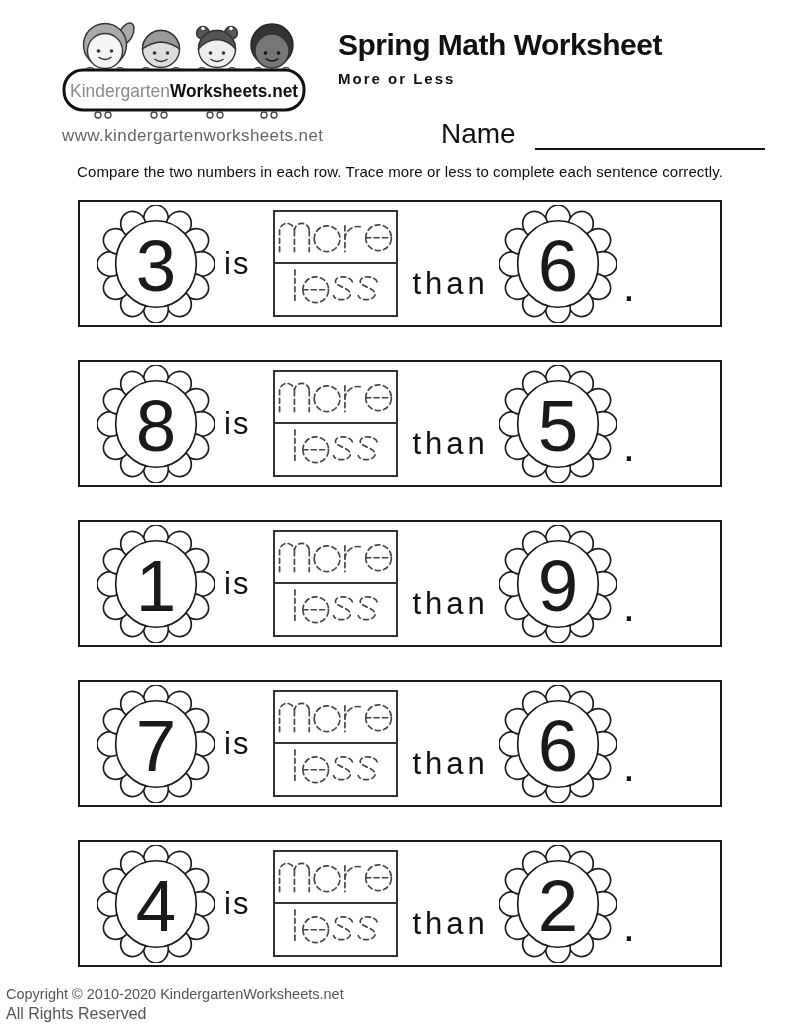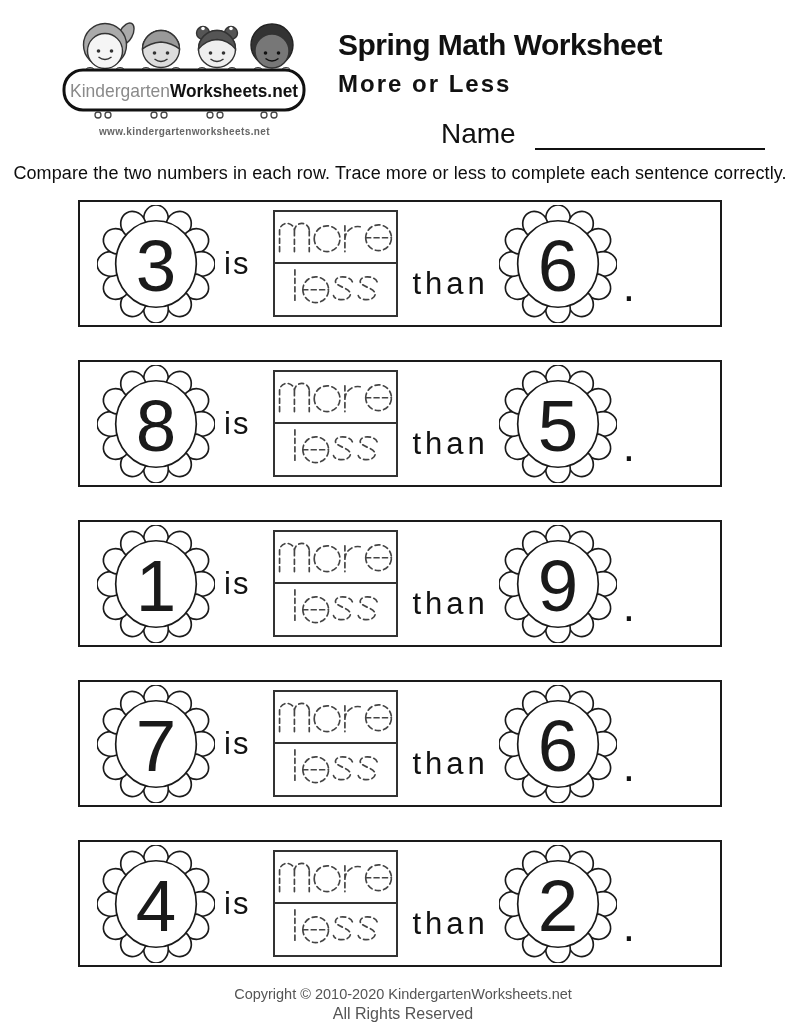--- a/index.html
+++ b/index.html
@@ -3,34 +3,34 @@
 <meta charset="utf-8">
 <style>
   * { margin:0; padding:0; box-sizing:border-box; }
   html,body { width:800px; height:1035px; background:#ffffff;
               font-family:"Liberation Sans", sans-serif; color:#111; }
   #page { position:relative; width:800px; height:1035px; background:#fff; overflow:hidden; }
 
   
   #logo-block { position:absolute; left:62px; top:12px; width:245px; }
   #logo-svg { display:block; width:245px; height:112px; }
-  #logo-url { width:245px; text-align:center; font-size:10px; color:#666;
-              letter-spacing:.4px; margin-top:2px;font-weight:bold; }
+  #logo-url { width:245px; text-align:center; font-size:17px; color:#666;
+              letter-spacing:.4px; margin-top:2px; }
 
   #title-block { position:absolute; left:338px; top:28px; }
   #page-title { font-size:30px; letter-spacing:-.5px; font-weight:700; color:#111; }
-  #page-subtitle { font-size:24px; font-weight:700; letter-spacing:2px; margin-top:8px; }
+  #page-subtitle { font-size:15px; font-weight:700; letter-spacing:2px; margin-top:8px; }
 
   #name-block { position:absolute; left:441px; top:118px; display:flex; align-items:flex-end;gap:17px; }
   #name-label { font-size:28px; }
   #name-line { display:inline-block; width:230px; border-bottom:2.5px solid #111;
                height:30px; margin-left:2px; }
 
   #instructions { position:absolute; left:0; right:0; top:163px; text-align:center;
-                  font-size:18px; letter-spacing:.1px; color:#0d0d0d; }
+                  font-size:15px; letter-spacing:.1px; color:#0d0d0d; }
 
   
   #rows { position:absolute; left:78px; top:200px; width:644px; }
   .row-box { width:644px; height:127px; border:2px solid #1a1a1a; background:#fff;
              display:flex; align-items:center; margin-bottom:33px; }
   .flower { width:118px; height:118px; flex:none; }
   .flower ellipse { fill:#fff; stroke:#1a1a1a; stroke-width:1.7; }
   .flower text { font-family:"Liberation Sans", sans-serif; font-size:74px;
                  fill:#1a1a1a; text-anchor:middle; }
   .flower-left { margin-left:17px; }
@@ -41,21 +41,21 @@
   .trace-box { margin-left:23px; width:125px; height:107px; border:2px solid #333;
                background:#fff; flex:none; }
   .trace-cell { width:121px; height:51.5px; }
   .trace-cell.top { border-bottom:2px solid #333; }
   .trace-cell svg { display:block; width:121px; height:49.5px; }
   .trace-cell path { fill:none; stroke:#444; stroke-width:1.7;
                      stroke-dasharray:5 3.5; stroke-linecap:round; }
   .period { font-size:44px; align-self:flex-end; margin:0 0 14px 6px; color:#111; }
 
   
-  #footer { position:absolute; left:6px; right:0; top:986px; text-align:center; color:#555; }
+  #footer { position:absolute; left:6px; right:0; top:986px; color:#555; }
   #footer-line1 { font-size:14.5px; }
   #footer-line2 { font-size:16px; margin-top:3px; }
 </style>
 </head>
 <body>
 
 <div id="page">
 
   <div id="logo-block">
     <svg id="logo-svg" viewBox="0 0 245 112">

